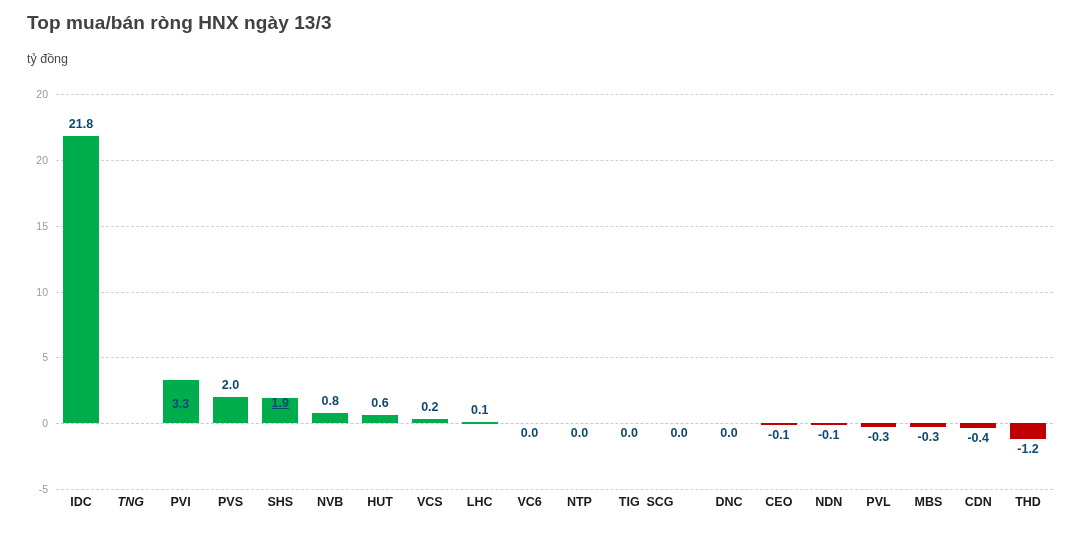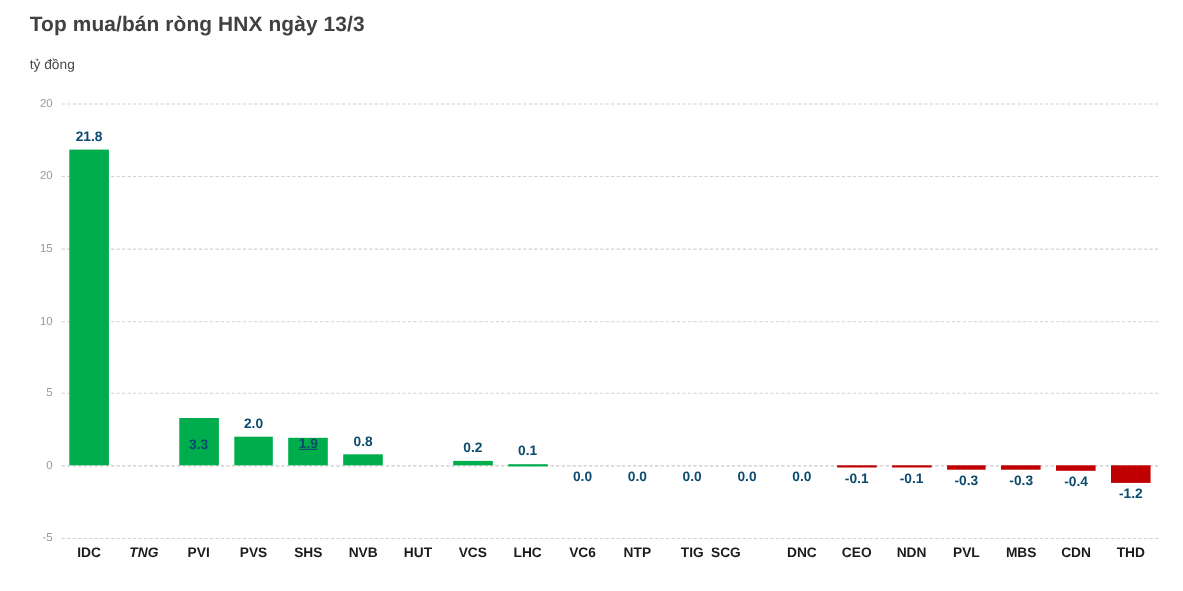--- a/index.html
+++ b/index.html
@@ -154,20 +154,24 @@
         <div class="bar positive" style="top: 302.833px; height: 26.3333px;"></div>
         <div class="bar-value" style="top: 283.833px;">2.0</div>
       </div>
       <div class="bar-slot" style="left: 199.4px; width: 49.85px;">
         <div class="bar positive" style="top: 304.15px; height: 25.0167px;"></div>
         <div class="bar-value" style="top: 302px; text-decoration: underline;">1.9</div>
       </div>
       <div class="bar-slot" style="left: 249.25px; width: 49.85px;">
         <div class="bar positive" style="top: 318.633px; height: 10.5333px;"></div>
         <div class="bar-value" style="top: 299.633px;">0.8</div>
+      </div>
+      <div class="bar-slot" style="left: 299.1px; width: 49.85px;">
+        <div class="bar positive" style="top: 321.267px; height: 7.9px;"></div>
+        <div class="bar-value" style="top: 302.267px;">0.6</div>
       </div>
       <div class="bar-slot" style="left: 348.95px; width: 49.85px;">
         <div class="bar positive" style="top: 325.217px; height: 3.95px;"></div>
         <div class="bar-value" style="top: 306.217px;">0.2</div>
       </div>
       <div class="bar-slot" style="left: 398.8px; width: 49.85px;">
         <div class="bar positive" style="top: 327.85px; height: 2px;"></div>
         <div class="bar-value" style="top: 308.85px;">0.1</div>
       </div>
       <div class="bar-slot" style="left: 448.65px; width: 49.85px;">

